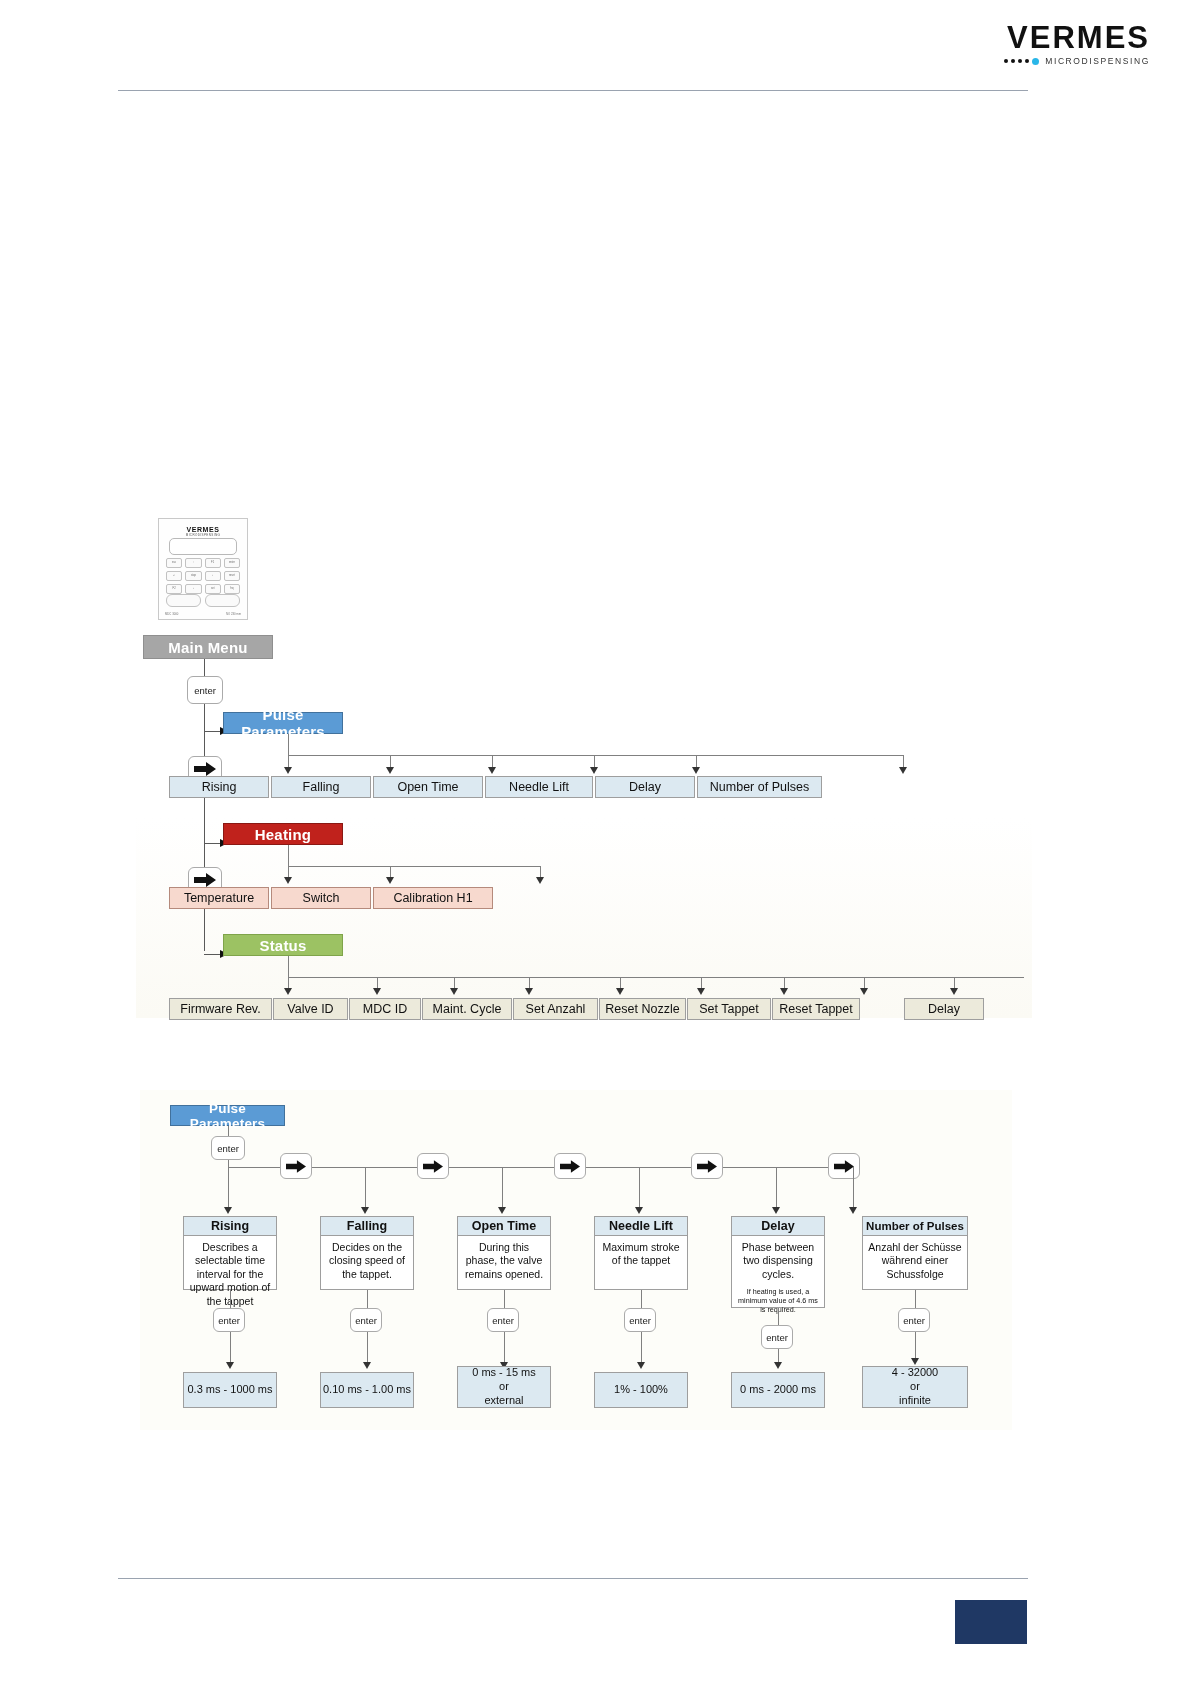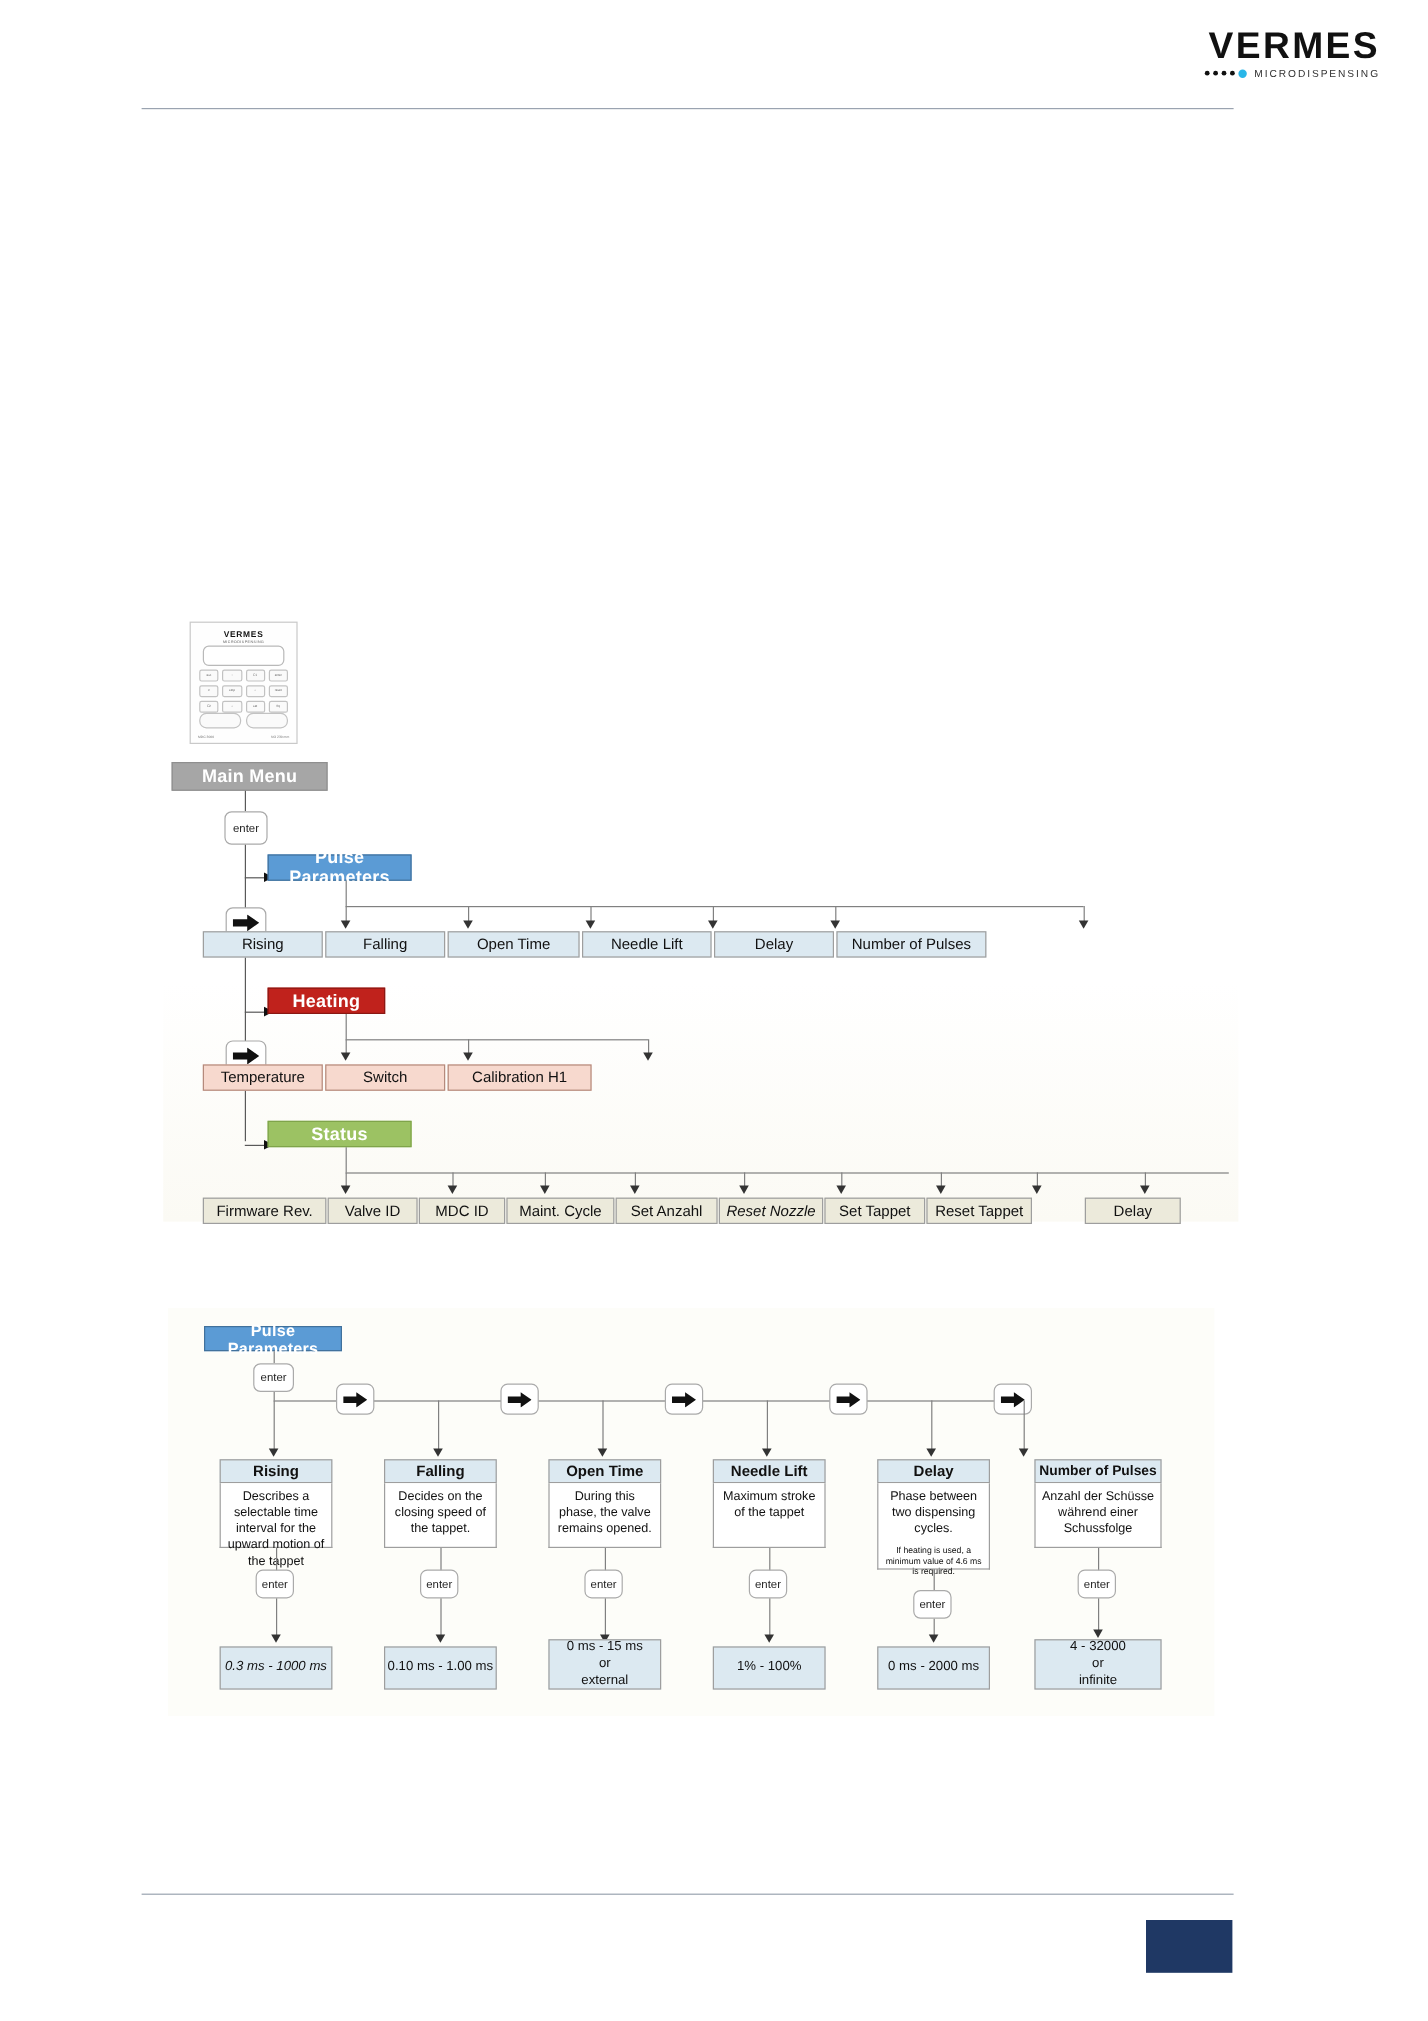--- a/index.html
+++ b/index.html
@@ -176,21 +176,21 @@
     </div>
   <div class="node leaf" style="left:459px;top:258px;width:100px;">
     <span>Delay</span>
     </div>
   <div class="node leaf" style="left:561px;top:258px;width:125px;">
     <span>Number of Pulses</span>
     </div>
 
   <div class="ln h dark" style="left:68px;top:325px;width:16px;"></div>
   <div class="arrowhead ah-right" style="left:84px;top:321px;"></div>
-  <div class="node hdr hdr-red" style="left:87px;top:305px;width:98px;height:22px;">
+  <div class="node hdr hdr-red" style="left:87px;top:305px;width:120px;height:22px;">
     <span>Heating</span>
   </div>
 
   <div class="key arrowkey" style="left:52px;top:349px;width:34px;height:26px;">
     <svg class="glyph" width="22" height="14" viewBox="0 0 22 14">
       <path d="M0 4 h12 V0 l10 7 -10 7 V10 H0 Z" fill="#111"></path>
     </svg>
   </div>
 
   <div class="ln v" style="left:152px;top:327px;height:21px;"></div>
@@ -247,21 +247,21 @@
     </div>
   <div class="node leaf cream" style="left:213px;top:480px;width:72px;">
     <span>MDC ID</span>
     </div>
   <div class="node leaf cream" style="left:286px;top:480px;width:90px;">
     <span>Maint. Cycle</span>
     </div>
   <div class="node leaf cream" style="left:377px;top:480px;width:85px;">
     <span>Set Anzahl</span>
     </div>
-  <div class="node leaf cream" style="left:463px;top:480px;width:87px;font-style:italic;">
+  <div class="node leaf cream" style="left:463px;top:480px;width:87px;">
     <span>Reset Nozzle</span>
     </div>
   <div class="node leaf cream" style="left:551px;top:480px;width:84px;">
     <span>Set Tappet</span>
     </div>
   <div class="node leaf cream" style="left:636px;top:480px;width:88px;">
     <span>Reset Tappet</span>
     </div>
   <div class="node leaf cream" style="left:768px;top:480px;width:80px;">
     <span>Delay</span>
@@ -326,21 +326,21 @@
     </div>
   <div class="desc" style="left:43px;top:146px;width:94px;height:54px;">
     <span>Describes a selectable time interval for the upward motion of the tappet</span>
   </div>
   <div class="ln v" style="left:90px;top:200px;height:30px;"></div>
   <div class="key" style="left:73px;top:218px;width:32px;height:24px;">
     <span>enter</span>
     </div>
   <div class="ln v" style="left:90px;top:242px;height:32px;"></div>
   <div class="arrowhead ah-down" style="left:86px;top:272px;"></div>
-  <div class="valbox" style="left:43px;top:282px;width:94px;height:36px;font-style:italic;">
+  <div class="valbox" style="left:43px;top:282px;width:94px;height:36px;">
     <span>0.3 ms - 1000 ms</span>
     </div>
 
   <div class="node col-title" style="left:180px;top:126px;width:94px;">
     <span>Falling</span>
     </div>
   <div class="desc" style="left:180px;top:146px;width:94px;height:54px;">
     <span>Decides on the closing speed of the tappet.</span>
   </div>
   <div class="ln v" style="left:227px;top:200px;height:30px;"></div>

